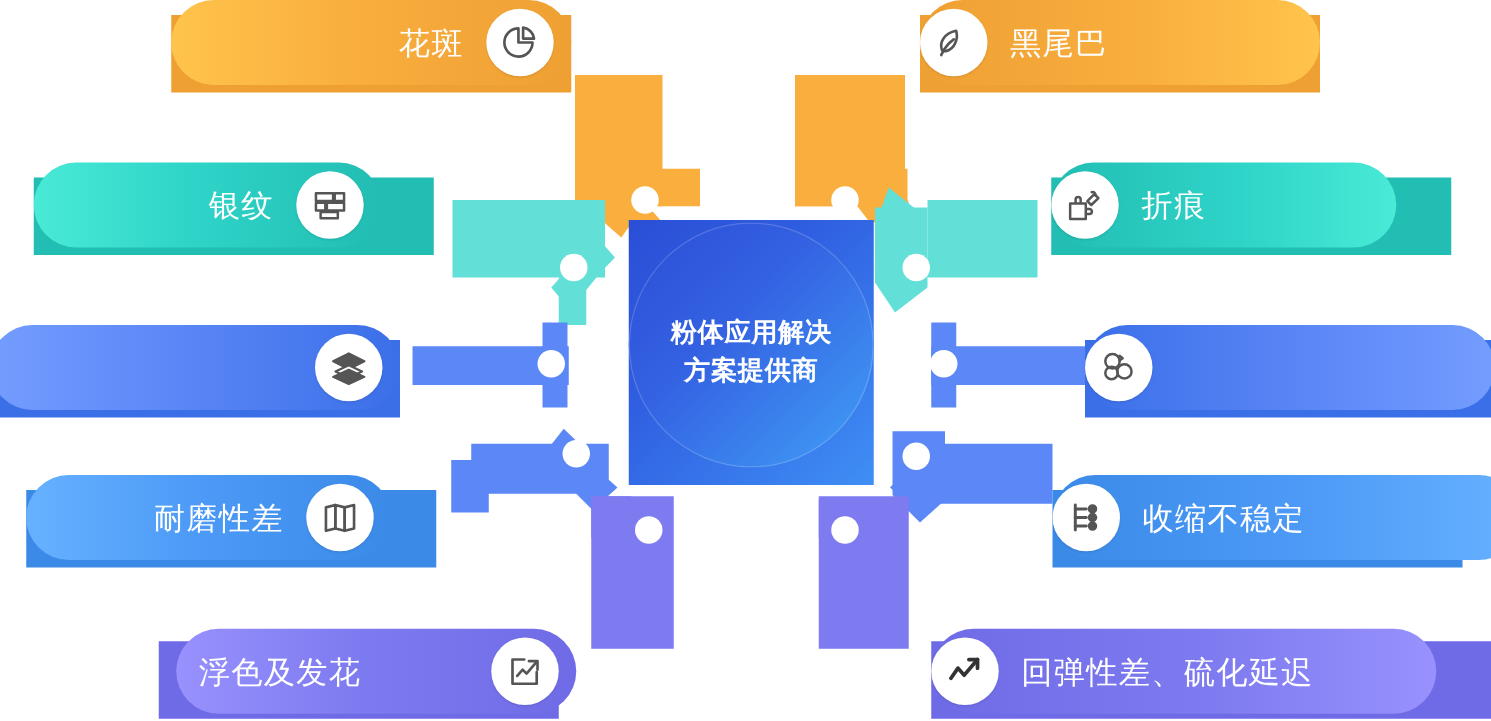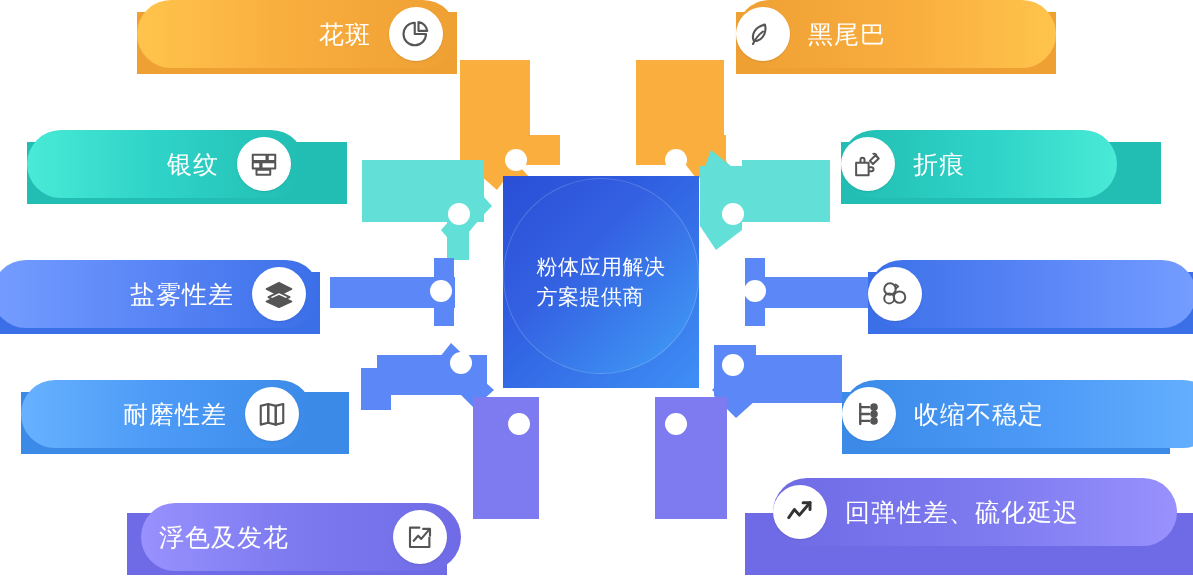--- a/index.html
+++ b/index.html
@@ -25,24 +25,25 @@
   .hub-circle{
     position:absolute;left:503px;top:178px;width:196px;height:196px;
     border-radius:50%;
     background:linear-gradient(135deg,#2a4fd6 0%,#3461e2 40%,#41a0f7 100%);
     box-shadow:inset 0 0 0 1px rgba(255,255,255,.18);
     z-index:7;
   }
   .hub-label{
     position:absolute;left:503px;top:176px;width:196px;height:212px;
     display:flex;align-items:center;justify-content:center;
-    color:#ffffff;font-size:21px;line-height:1.42;
+    color:#ffffff;font-size:21px;line-height:1.42;text-align:center;
     letter-spacing:.5px;
     z-index:8;
     white-space:pre-line;
+    font-weight:bold;
   }
 
   
   .pill{
     position:absolute;
     height:68px;
     border-radius:34px;
     display:flex;align-items:center;
     z-index:10;
     box-sizing:border-box;
@@ -206,21 +207,20 @@
       </div>
       <div class="slab" style="left: -8px; top: 272px; width: 328px; background: rgb(59, 111, 232);"></div>
       <div class="pill left" style="left: -8px; top: 260px; width: 328px; background: linear-gradient(90deg, rgb(117, 157, 255) 0%, rgb(91, 135, 247) 45%, rgb(59, 111, 232) 100%);">
         <span class="pill-icon">
           <svg width="30" height="30" viewBox="0 0 24 24" fill="#555" stroke="#555" stroke-width="1.4" stroke-linejoin="round">
             <polygon points="12,3 22,8 12,13 2,8"></polygon>
             <polygon points="12,10.5 20.5,14.5 12,18.5 3.5,14.5" fill="#fff"></polygon>
             <polygon points="12,13.5 22,18 12,22.5 2,18"></polygon>
           </svg>
         </span>
-        <span class="pill-text">盐雾性差</span>
       </div>
       <div class="slab" style="left: 868px; top: 272px; width: 328px; background: rgb(59, 111, 232);"></div>
       <div class="pill right" style="left: 868px; top: 260px; width: 328px; background: linear-gradient(90deg, rgb(59, 111, 232) 0%, rgb(91, 135, 247) 55%, rgb(117, 157, 255) 100%);">
         <span class="pill-icon">
           <svg width="30" height="30" viewBox="0 0 24 24" fill="none" stroke="#555" stroke-width="1.6" stroke-linecap="round" stroke-linejoin="round">
             <circle cx="8" cy="8" r="4.6"></circle>
             <circle cx="15.6" cy="14.5" r="4.6"></circle>
             <circle cx="7.4" cy="15.5" r="4"></circle>
             <path d="M12.5 4.5l2 1.5-2 1.5"></path>
           </svg>
@@ -257,21 +257,21 @@
         <span class="pill-icon">
           <svg width="30" height="30" viewBox="0 0 24 24" fill="none" stroke="#555" stroke-width="1.7" stroke-linecap="round" stroke-linejoin="round">
             <path d="M19.5 12.5V20H4V4.5h7.5"></path>
             <path d="M7 15l3.5-4 2.5 2.5L19 6.5"></path>
             <path d="M14.5 5.5H20V11"></path>
           </svg>
         </span>
         <span class="pill-text">浮色及发花</span>
       </div>
       <div class="slab" style="left: 745px; top: 513px; width: 448px; background: rgb(111, 107, 230);"></div>
-      <div class="pill right" style="left: 745px; top: 478px; width: 404px; background: linear-gradient(90deg, rgb(111, 107, 230) 0%, rgb(126, 123, 240) 55%, rgb(152, 145, 254) 100%); margin-left: 28px;">
+      <div class="pill right" style="left: 745px; top: 503px; width: 404px; background: linear-gradient(90deg, rgb(111, 107, 230) 0%, rgb(126, 123, 240) 55%, rgb(152, 145, 254) 100%);">
         <span class="pill-icon">
           <svg width="30" height="30" viewBox="0 0 24 24" fill="none" stroke="#333" stroke-width="2.4" stroke-linecap="round" stroke-linejoin="round">
             <path d="M3 16.5 7.5 10l4 4.5L20 4.5"></path>
             <path d="M14.5 4.5H20V10"></path>
           </svg>
         </span>
         <span class="pill-text">回弹性差、硫化延迟</span>
       </div>
     </div>
 

